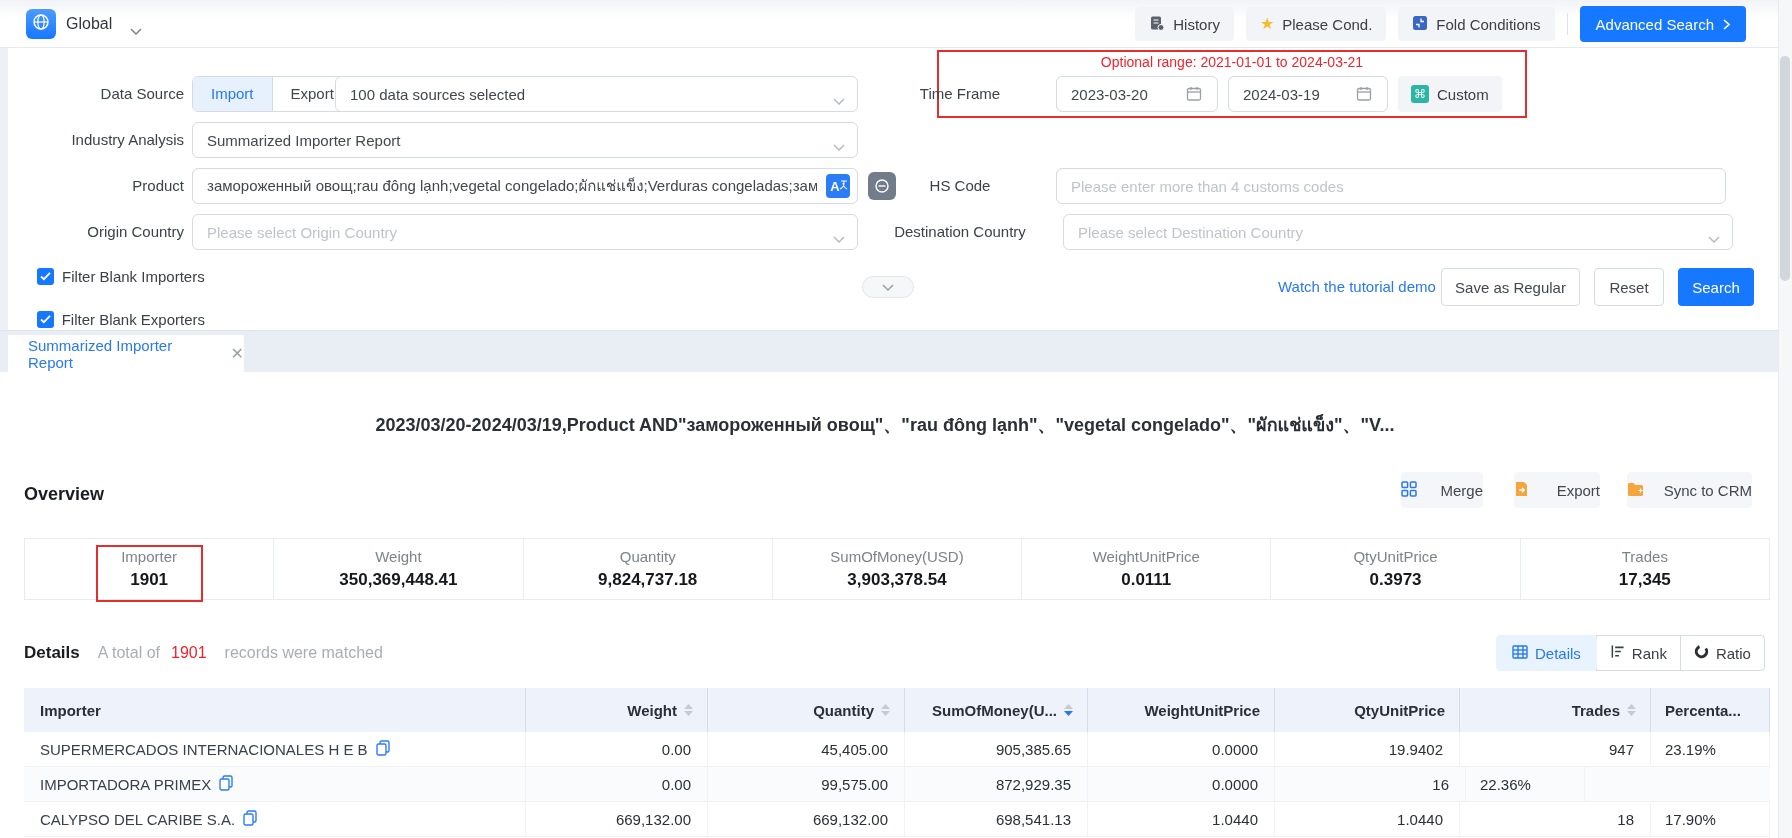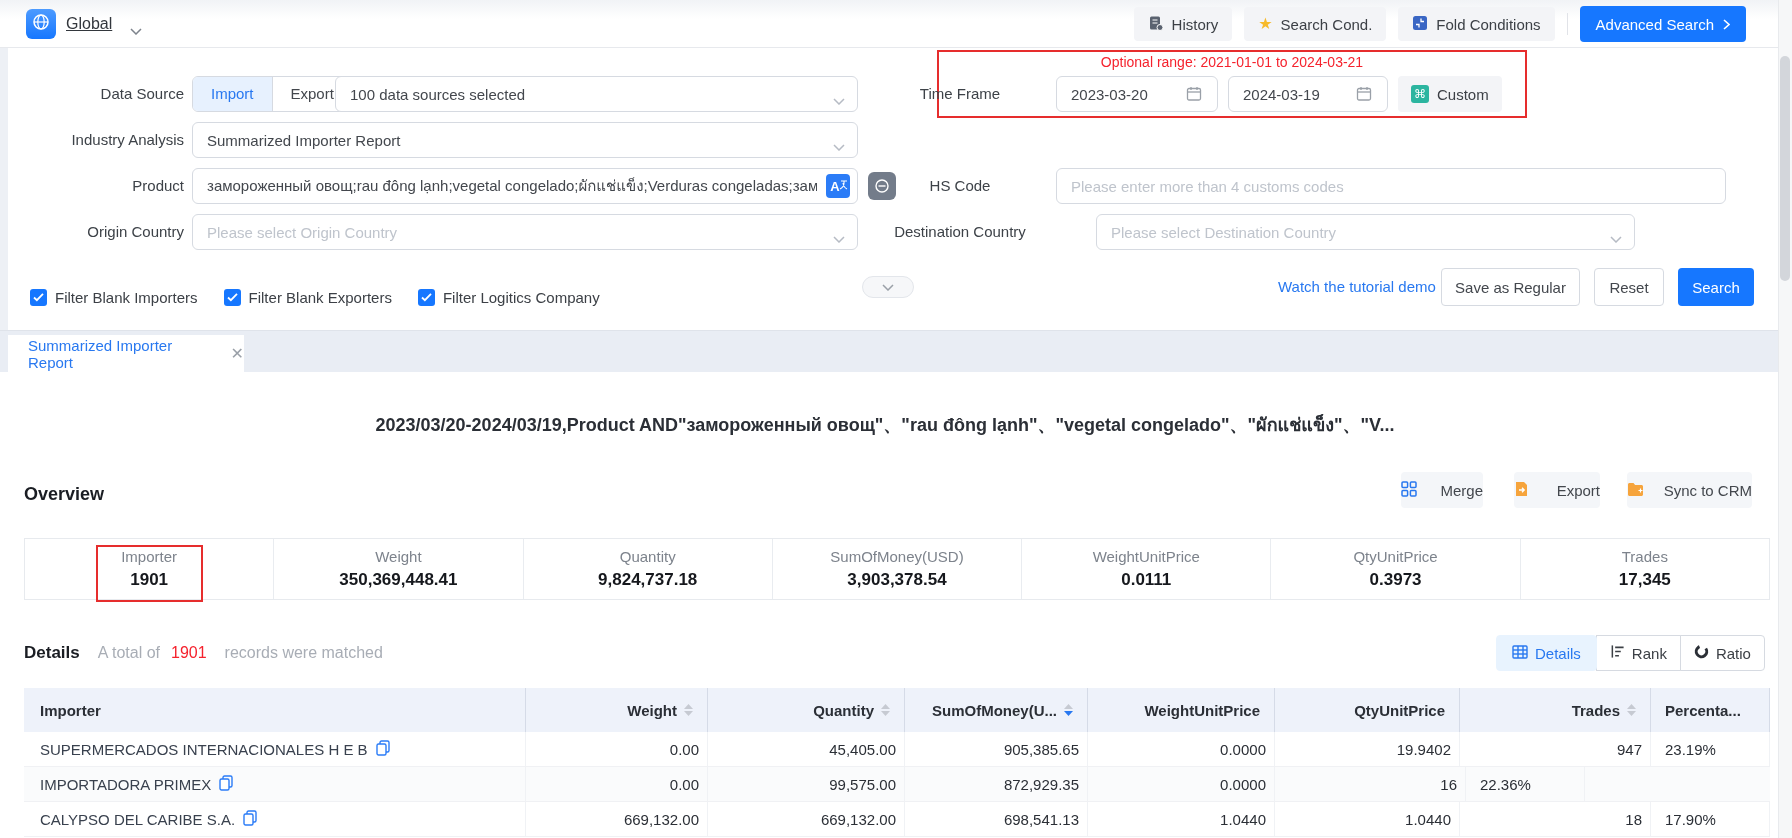--- a/index.html
+++ b/index.html
@@ -5,21 +5,21 @@
   * { margin:0; padding:0; box-sizing:border-box; }
   html,body { width:1792px; height:838px; }
   body { font-family:"Liberation Sans", sans-serif; background:#fff; overflow:hidden; }
   #app { position:relative; width:1792px; height:838px; background:#fff; overflow:hidden; }
 
   
   #topbar { position:absolute; left:0; top:0; width:1792px; height:48px;
     background:linear-gradient(180deg,#f1f3f6 0%,#ffffff 40%); border-bottom:1px solid #e7e9ed; }
   .global-chip { position:absolute; left:26px; top:9px; width:30px; height:30px; border-radius:6px;
     background:linear-gradient(180deg,#4d9bff,#1677ff); display:flex; align-items:center; justify-content:center; }
-  .global-label { position:absolute; left:66px; top:0; line-height:48px; font-size:16px; color:#33373d;text-decoration:underline; }
+  .global-label { position:absolute; left:66px; top:0; line-height:48px; font-size:16px; color:#33373d; }
   .global-caret { position:absolute; left:130px; top:21px; }
   .topbar-right { position:absolute; right:46px; top:0; height:48px; display:flex; align-items:center; gap:12px; }
   .tb-btn { height:34px; padding:0 14px; background:#f3f4f7; border-radius:4px; display:flex; align-items:center;
     gap:8px; font-size:15px; color:#3c4046; cursor:pointer; }
   .tb-divider { width:1px; height:22px; background:#e1e3e8; }
   .tb-primary { height:36px; padding:0 16px; background:#1677ff; border-radius:4px; display:flex; align-items:center;
     gap:9px; font-size:15px; color:#fff; cursor:pointer; }
   .star { color:#f7ba2a; font-size:16px; line-height:16px; }
 
   
@@ -39,21 +39,21 @@
   input.fld::placeholder { color:#bfc4cc; }
   .icon-in-field { position:absolute; }
   .redbox { position:absolute; border:2px solid #e62d2d; pointer-events:none; }
   .optional-range { position:absolute; left:937px; top:6px; width:590px; text-align:center; font-size:14px; color:#f5222d; }
   .gray-icon-btn { position:absolute; left:868px; top:124px; width:28px; height:28px; border-radius:6px;
     background:#737c8a; display:flex; align-items:center; justify-content:center; cursor:pointer; }
   .custom-btn { position:absolute; left:1398px; top:28px; height:36px; padding:0 13px; background:#f3f4f7;
     border-radius:4px; display:flex; align-items:center; gap:8px; font-size:15px; color:#3c4046; cursor:pointer; }
   .cmd-chip { width:18px; height:18px; border-radius:3px; background:#2cb5a0; color:#fff; font-size:12px;
     display:flex; align-items:center; justify-content:center; font-family:"DejaVu Sans",sans-serif; }
-  .cbx-row { position:absolute; left:30px; top:220px; height:38px; display:flex; align-items:flex-end; gap:26px; }
+  .cbx-row { position:absolute; left:30px; top:220px; height:38px; display:flex; align-items:center; gap:26px;flex-direction:column; }
   .cbx-item { display:flex; align-items:center; gap:8px; cursor:pointer; }
   .cbx { width:17px; height:17px; border-radius:3px; background:#1677ff; display:flex; align-items:center; justify-content:center; }
   .cbx-label { font-size:15px; color:#3c4046; }
   .collapse-pill { position:absolute; left:862px; top:228px; width:52px; height:22px; background:#f6f7f9;
     border:1px solid #e3e6eb; border-radius:11px; display:flex; align-items:center; justify-content:center; cursor:pointer; }
   .tutorial-link { position:absolute; left:1262px; top:220px; line-height:38px; font-size:15px; color:#2878f0; cursor:pointer;margin-left:16px; }
   .btn-plain { position:absolute; top:220px; height:38px; background:#fff; border:1px solid #d6dae1; border-radius:4px;
     font-size:15px; color:#43474d; display:flex; align-items:center; justify-content:center; cursor:pointer; }
   .btn-primary { position:absolute; top:220px; height:38px; background:#1677ff; border-radius:4px;
     font-size:15px; color:#fff; display:flex; align-items:center; justify-content:center; cursor:pointer; }
@@ -90,21 +90,21 @@
 
   
   .tbl { position:absolute; left:24px; top:316px; width:1746px; }
   .thead { display:flex; height:44px; background:#eef2fa; }
   .th { display:flex; align-items:center; font-size:15px; font-weight:700; color:#2b2f36; border-right:1px solid #d5dbe7; }
   .th.num { justify-content:flex-end; padding-right:14px; gap:7px; }
   .th.txt { padding-left:16px; }
   .trow { display:flex; height:35px; border-bottom:1px solid #f0f1f4; background:#fff; }
   .trow.alt { background:#fafbfc; }
   .td { display:flex; align-items:center; font-size:15px; color:#2b2f36; border-right:1px solid #f0f2f5; }
-  .td.num { justify-content:flex-end; padding-right:8px; }
+  .td.num { justify-content:flex-end; padding-right:16px; }
   .td.name { padding-left:16px; gap:8px; color:#39414e; cursor:pointer; }
   .td.pct, .th.pct { padding-left:14px; justify-content:flex-start; }
   .c0{width:502px}.c1{width:182px}.c2{width:197px}.c3{width:183px}.c4{width:187px}.c5{width:185px}.c6{width:191px}.c7{width:119px}
   .carets { display:flex; flex-direction:column; gap:2px; }
 
   
   #scrollbar { position:absolute; right:0; top:0; width:14px; height:838px; background:#f6f7f8; border-left:1px solid #e8eaed; }
   #scroll-thumb { position:absolute; right:2px; top:56px; width:10px; height:225px; background:#d3d6db; border-radius:5px; }
 </style>
 </head>
@@ -133,21 +133,21 @@
         <span><svg width="16" height="16" viewBox="0 0 16 16">
               <rect x="2" y="1.5" width="10" height="13" rx="1.5" fill="#5a6270"></rect>
               <line x1="4.5" y1="5" x2="9.5" y2="5" stroke="#fff"></line>
               <line x1="4.5" y1="8" x2="9.5" y2="8" stroke="#fff"></line>
               <circle cx="12" cy="12.5" r="3" fill="#5a6270" stroke="#fff"></circle>
             </svg></span>
         <span>History</span>
       </div>
       <div class="tb-btn">
         <span class="star">★</span>
-        <span>Search Cond.</span>
+        <span>Please Cond.</span>
       </div>
       <div class="tb-btn">
         <span><svg width="16" height="16" viewBox="0 0 16 16">
               <rect x="1" y="1" width="14" height="14" rx="2.5" fill="#3a66c4"></rect>
               <path d="M4 9.5h3v3" fill="none" stroke="#fff" stroke-width="1.3"></path>
               <path d="M12 6.5H9v-3" fill="none" stroke="#fff" stroke-width="1.3"></path>
             </svg></span>
         <span>Fold Conditions</span>
       </div>
       <div class="tb-divider"></div>
@@ -222,21 +222,21 @@
     <input class="fld" style="left: 1056px; top: 120px; width: 670px;" placeholder="Please enter more than 4 customs codes">
 
     <div class="flabel" style="top:166px">Origin Country</div>
     <div class="field" style="left:192px; top:166px; width:666px">
       <span class="ph">Please select Origin Country</span>
       <span class="chev"><svg width="12" height="7" viewBox="0 0 12 7">
             <path d="M1 1l5 5 5-5" stroke="#b6bbc4" stroke-width="1.5" fill="none"></path>
           </svg></span>
     </div>
     <div class="flabel-r" style="top:166px">Destination Country</div>
-    <div class="field" style="left:1096px; top:166px; width:539px">
+    <div class="field" style="left:1063px; top:166px; width:670px">
       <span class="ph">Please select Destination Country</span>
       <span class="chev"><svg width="12" height="7" viewBox="0 0 12 7">
             <path d="M1 1l5 5 5-5" stroke="#b6bbc4" stroke-width="1.5" fill="none"></path>
           </svg></span>
     </div>
 
     <div class="cbx-row">
       <div class="cbx-item">
         <span class="cbx">
             <svg width="11" height="9" viewBox="0 0 12 10">

